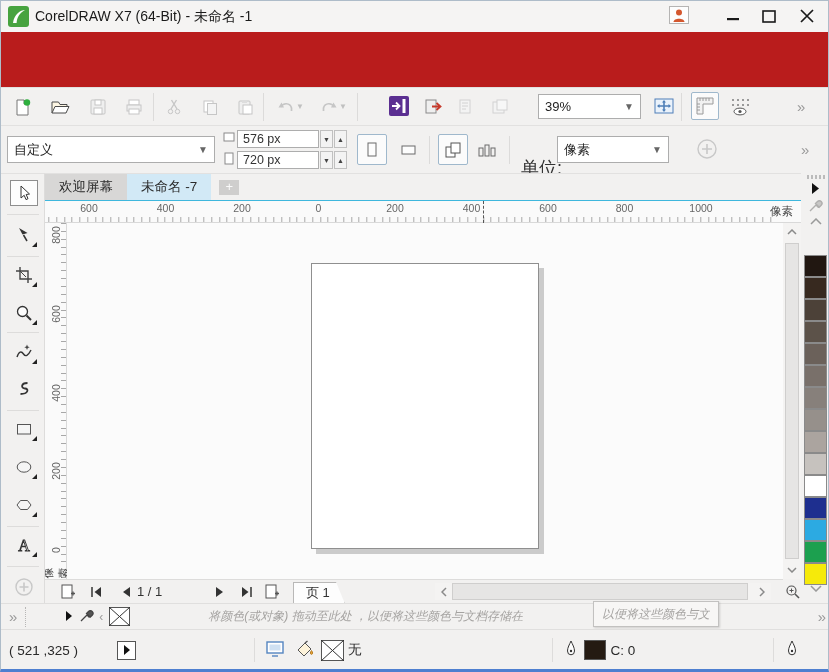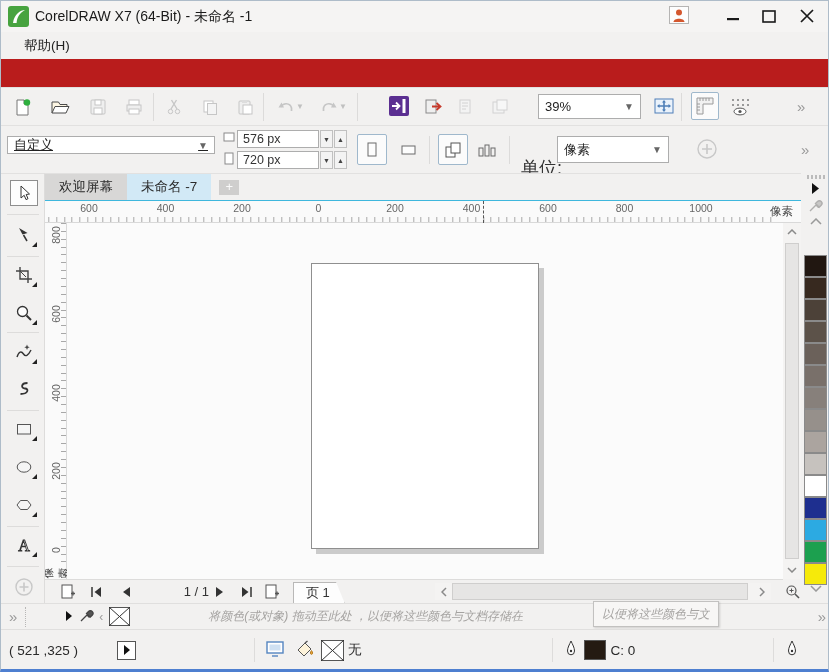--- a/index.html
+++ b/index.html
@@ -127,23 +127,20 @@
         </svg>
     </span>
     <span class="winbtn abs" style="left:791px;top:4px;">
       <svg width="14" height="14">
           <path d="M1 1 L13 13 M13 1 L1 13" stroke="#1a1a1a" stroke-width="1.7"></path>
         </svg>
     </span>
   </div>
 
   <div class="menubar abs">
-    <div class="menurow">
-      <span class="menuitem">帮助(H)</span>
-    </div>
   </div>
 
   <div class="toolbar abs">
     <span class="ibtn abs" style="left:8px;top:6px;">
       <svg width="19" height="19">
           <path d="M4 2 H11 L15 6 V17 H4 Z" fill="#fff" stroke="#777"></path>
           <path d="M11 2 V6 H15" fill="none" stroke="#777"></path>
           <circle cx="14" cy="4.5" r="3.2" fill="#2eae3e"></circle>
         </svg>
     </span>
@@ -260,21 +257,21 @@
             <rect x="17" y="7" width="2" height="2"></rect>
           </g>
           <ellipse cx="10" cy="14.5" rx="6" ry="3.4" fill="#fff" stroke="#555"></ellipse>
           <circle cx="10" cy="14.5" r="1.6" fill="#555"></circle>
         </svg>
     </span>
     <span class="chev abs" style="left:796px;top:10px;">»</span>
   </div>
 
   <div class="propbar abs">
-    <div class="combo abs" style="left:6px;top:10px;width:208px;height:18px;text-decoration:underline;">
+    <div class="combo abs" style="left:6px;top:10px;width:208px;height:27px;">
       <span>自定义</span>
       <span class="ddv">▼</span>
     </div>
     <span class="abs" style="left:222px;top:5px;">
       <svg width="12" height="14">
           <rect x="1" y="2" width="10" height="8" fill="#fff" stroke="#8a8a8a"></rect>
         </svg>
     </span>
     <div class="abs flex" style="left:236px;top:4px;justify-content:flex-end;">
       <span class="dimfield">576 px</span>
@@ -538,21 +535,21 @@
       <svg width="13" height="12">
           <path d="M2 1 V11" stroke="#333" stroke-width="1.5"></path>
           <path d="M11 1 L4.5 6 L11 11 Z" fill="#333"></path>
         </svg>
     </span>
     <span class="navbtn" style="margin-left:8px;">
       <svg width="10" height="12">
           <path d="M9 1 L2 6 L9 11 Z" fill="#333"></path>
         </svg>
     </span>
-    <span style="width:72px;text-align:right;font-size:13px;">1 / 1</span>
+    <span style="width:72px;text-align:left;font-size:13px;">1 / 1</span>
     <span class="navbtn">
       <svg width="10" height="12">
           <path d="M1 1 L8 6 L1 11 Z" fill="#333"></path>
         </svg>
     </span>
     <span class="navbtn" style="margin-left:4px;">
       <svg width="13" height="12">
           <path d="M11 1 V11" stroke="#333" stroke-width="1.5"></path>
           <path d="M2 1 L8.5 6 L2 11 Z" fill="#333"></path>
         </svg>

